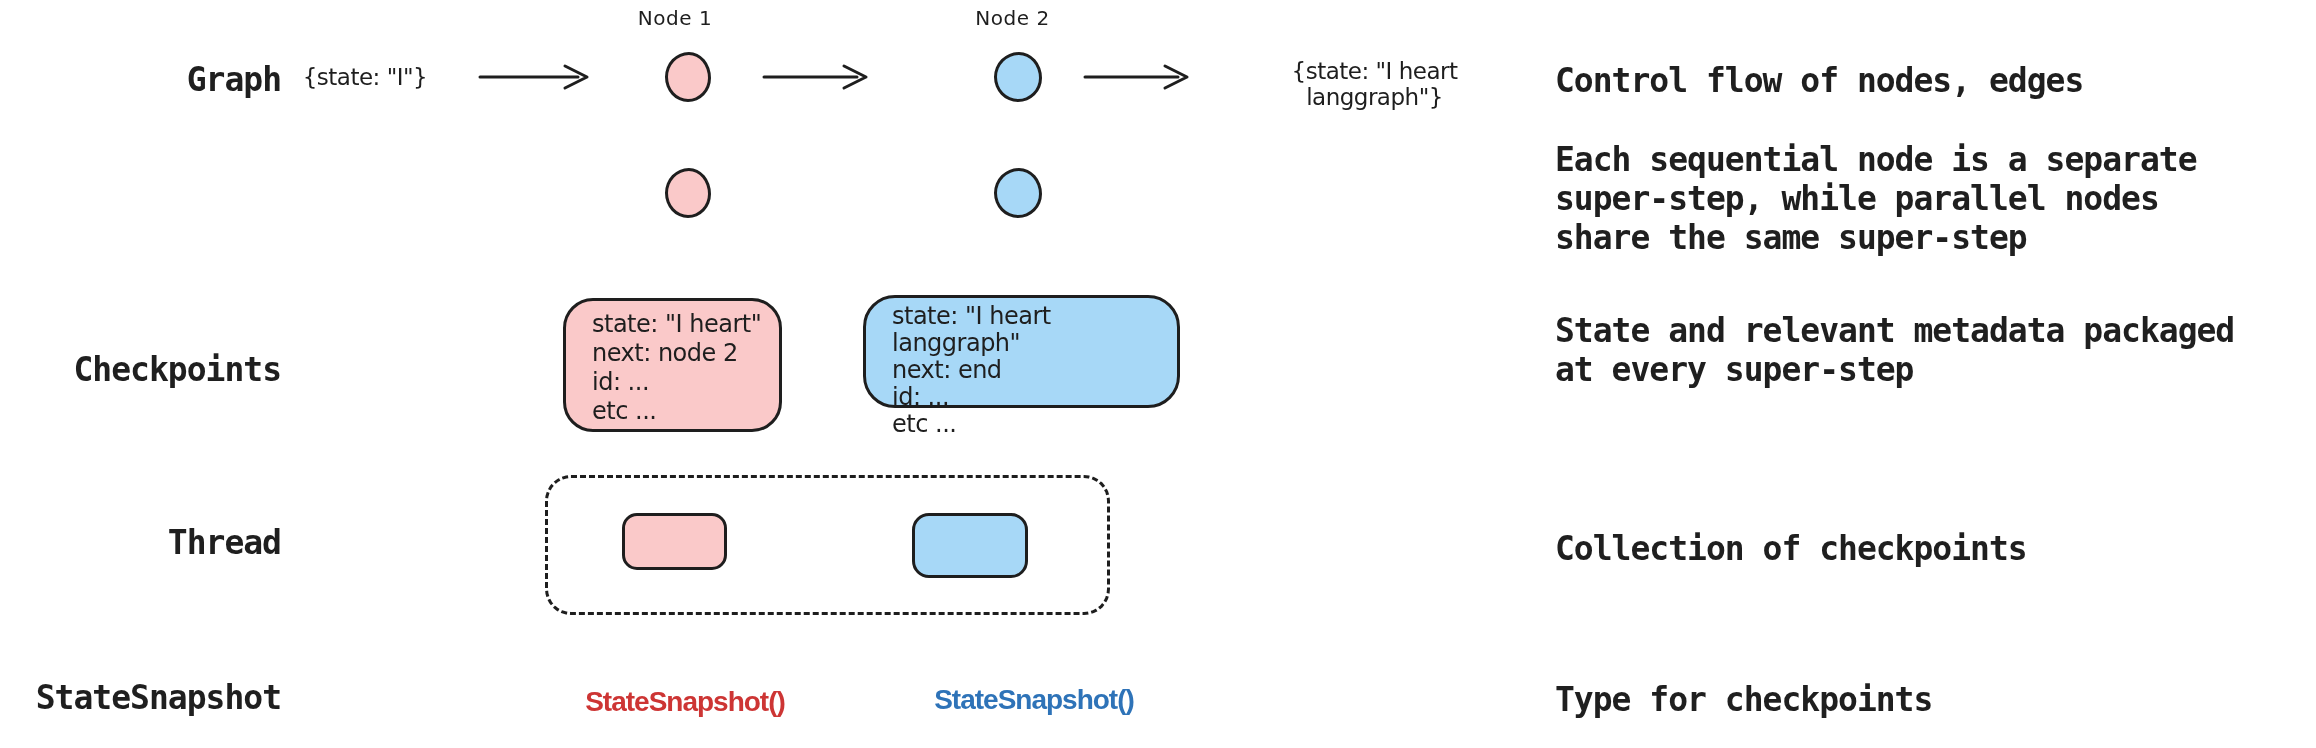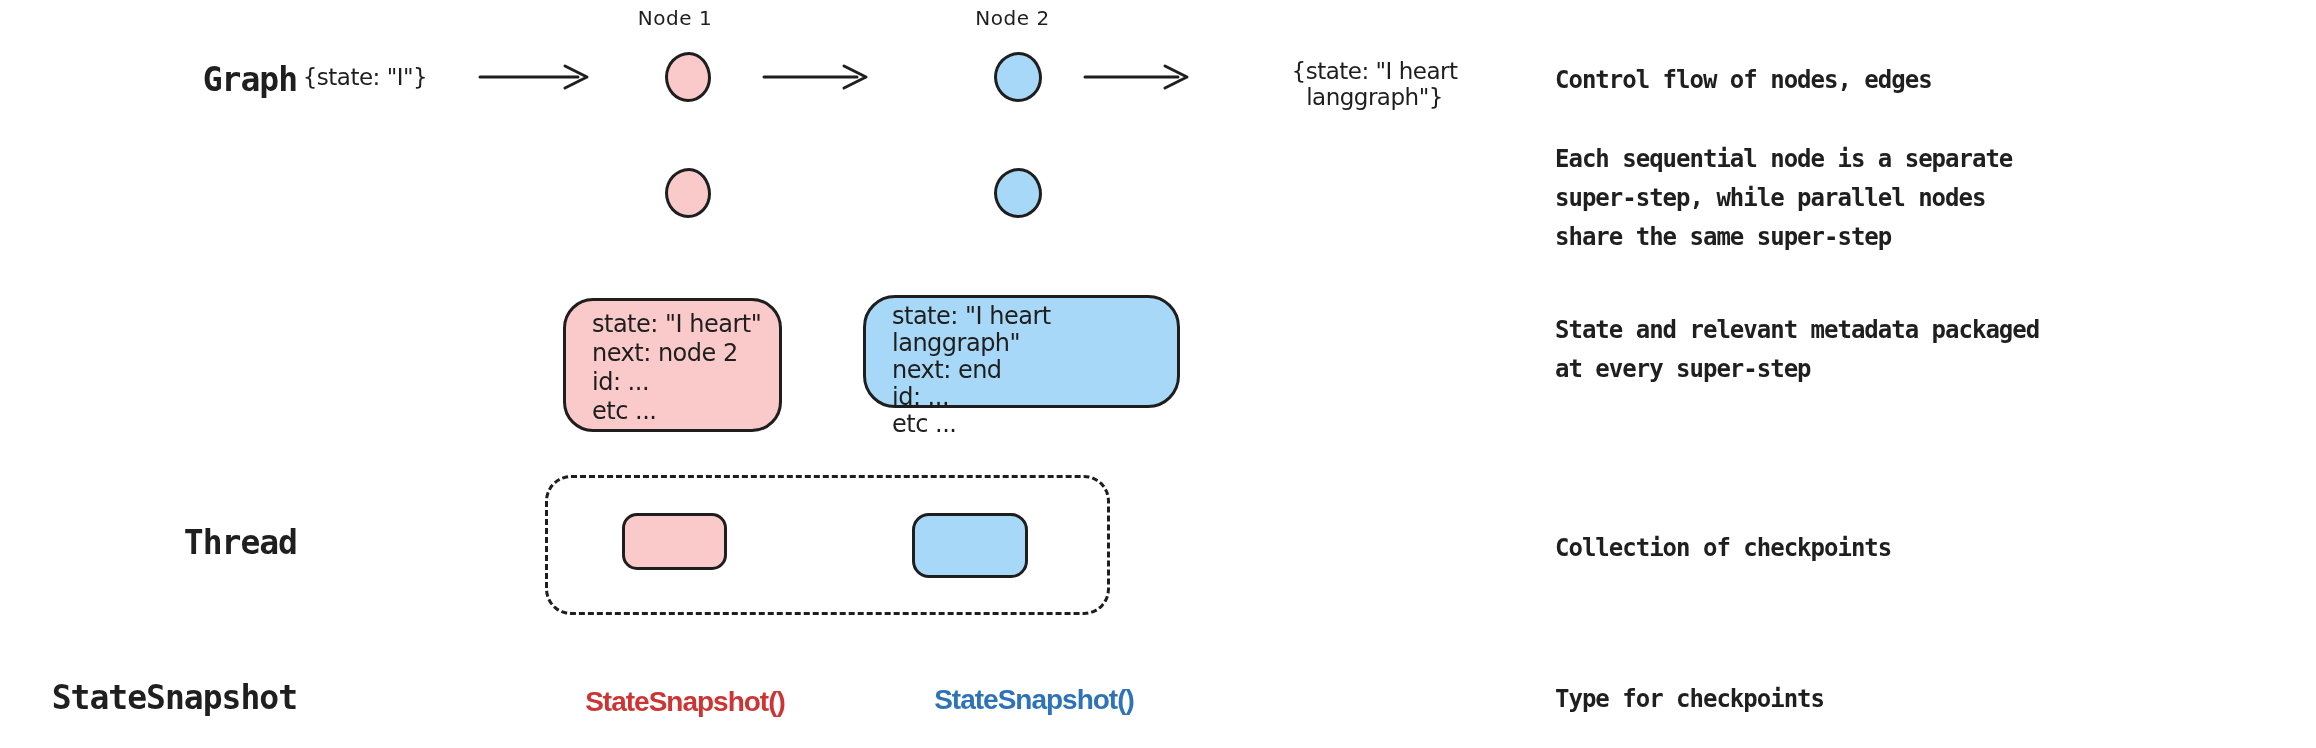--- a/index.html
+++ b/index.html
@@ -12,25 +12,24 @@
     overflow:hidden;
   }
   .rowlabel{
     position:absolute;left:0;width:281px;
     text-align:right;
     font-size:33px;font-weight:600;
     line-height:40px;height:40px;
     letter-spacing:-1px;
     color:#1f1f1f;
     font-family:"DejaVu Sans Mono", monospace;
-    margin-left:16px;
   }
   .desc{
     position:absolute;left:1555px;width:740px;
-    font-size:24px;font-weight:600;
+    font-size:33px;font-weight:600;
     line-height:39px;
     letter-spacing:-1px;
     white-space:pre-line;
     color:#1f1f1f;
     font-family:"DejaVu Sans Mono", monospace;
   }
   .hand{
     font-family:"DejaVu Sans", sans-serif;
     color:#1e1e1e;
   }
@@ -88,20 +87,21 @@
   }
   .snap-red{color:#cd3534;}
   .snap-blue{color:#2e73b8;}
 </style>
 </head>
 <body>
 
 <div id="canvas">
 
   <div class="rowlabel" style="top:60px">Graph</div>
+  <div class="rowlabel" style="top:350px">Checkpoints</div>
   <div class="rowlabel" style="top:678px">StateSnapshot</div>
   <div class="rowlabel" style="top:523px">Thread</div>
 
   <div class="state-annotation hand" style="left:290px;top:64px;width:150px">{state: "I"}</div>
 
   <svg class="arrow" style="left:478px;top:63px" width="115" height="28" viewBox="0 0 115 28">
     <line x1="2" y1="14" x2="100" y2="14" stroke="#1e1e1e" stroke-width="3" stroke-linecap="round"></line>
     <path d="M 87 3 L 109 14 L 87 25" fill="none" stroke="#1e1e1e" stroke-width="3" stroke-linecap="round" stroke-linejoin="round"></path>
   </svg>
 

